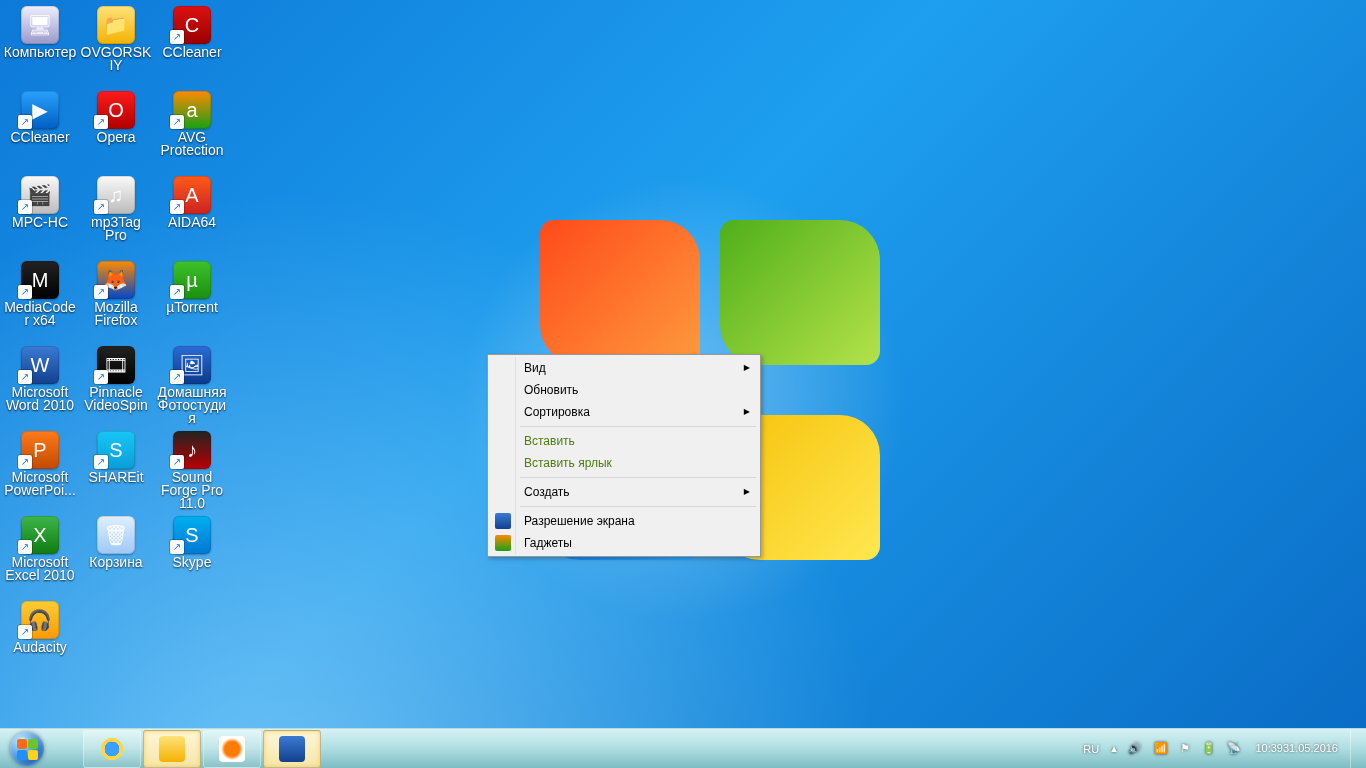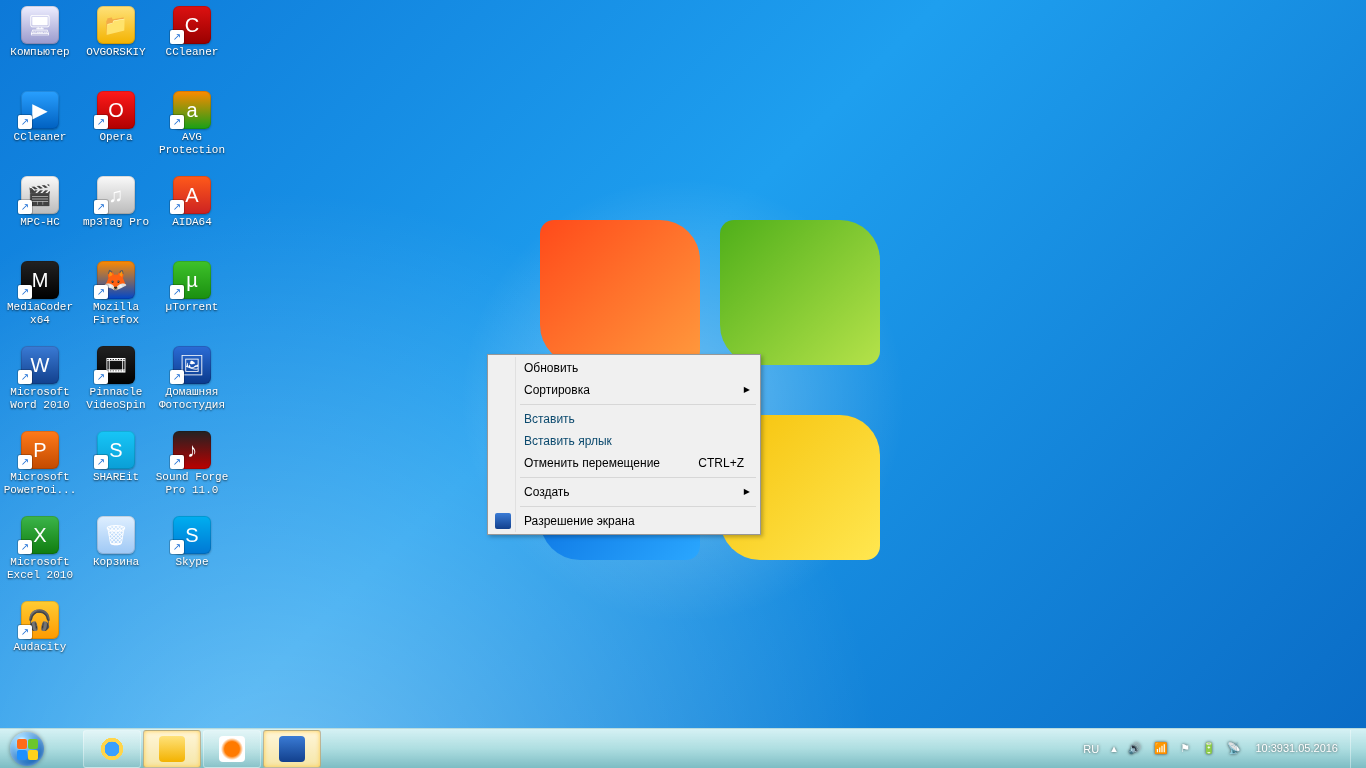--- a/index.html
+++ b/index.html
@@ -18,21 +18,21 @@
 .logo .pane { position:absolute; width:160px; height:145px; border-radius:14px 40px 14px 40px; filter:blur(.4px); }
 .logo .r { left:0; top:0;   background:linear-gradient(135deg,#ff4a1a,#ff9a3d); }
 .logo .g { right:0; top:0;  background:linear-gradient(135deg,#4faf1a,#b5e24a); }
 .logo .b { left:0; bottom:0;background:linear-gradient(135deg,#0060d6,#2aa7ff); }
 .logo .y { right:0; bottom:0;background:linear-gradient(135deg,#f6c20b,#ffe750); }
 
 
 .icon-grid { position:absolute; left:0; top:0; display:grid; grid-template-columns:repeat(3,76px); grid-auto-rows:85px; padding:4px 2px; gap:0; }
 .dicon { width:76px; height:85px; display:flex; flex-direction:column; align-items:center; justify-content:flex-start; text-align:center; cursor:pointer; padding-top:2px; }
 .dicon .pic { width:38px; height:38px; border-radius:6px; display:flex; align-items:center; justify-content:center; font-size:20px; color:#fff; margin-bottom:2px; background:linear-gradient(#fafafa,#c9c9c9); box-shadow:0 0 0 1px rgba(0,0,0,.12) inset, 0 1px 2px rgba(0,0,0,.3); }
-.dicon .lbl { color:#fff; font-size:11px; line-height:13px; text-shadow:0 1px 2px rgba(0,0,0,.8); max-width:74px; word-wrap:break-word;font-family:Liberation Mono, monospace; }
+.dicon .lbl { color:#fff; font-size:14px; line-height:13px; text-shadow:0 1px 2px rgba(0,0,0,.8); max-width:74px; word-wrap:break-word; }
 .sc-arrow { position:relative; }
 .sc-arrow::after { content:"↗"; position:absolute; left:16px; top:26px; width:14px; height:14px; background:#fff; color:#1d6fd6; font-size:10px; line-height:14px; text-align:center; border-radius:2px; box-shadow:0 0 0 1px rgba(0,0,0,.2); }
 
 
 .ic-computer{background:linear-gradient(#eef,#99c)!important}
 .ic-folder{background:linear-gradient(#ffe27a,#f3b200)!important}
 .ic-ccleaner{background:linear-gradient(#d11,#900)!important}
 .ic-pot{background:linear-gradient(#29a0ff,#0060c0)!important}
 .ic-opera{background:linear-gradient(#ff1a1a,#b00000)!important}
 .ic-avg{background:linear-gradient(#ff8a00,#17a017)!important}
@@ -52,21 +52,21 @@
 .ic-excel{background:linear-gradient(#3cb54a,#107c10)!important}
 .ic-bin{background:linear-gradient(#dfefff,#9ec8f5)!important;color:#356}
 .ic-skype{background:linear-gradient(#00aff0,#0078d4)!important}
 .ic-chrome{background:linear-gradient(#ea4335 33%,#fbbc05 33% 66%,#34a853 66%)!important}
 .ic-aud{background:linear-gradient(#ffcc33,#ff9a00)!important;color:#036}
 
 
 #cmenu { position:absolute; left:487px; top:354px; width:274px; background:#f0f0f0; border:1px solid #979797; box-shadow:2px 2px 4px rgba(0,0,0,.25); padding:2px; font-size:12px; color:#000; }
 #cmenu .iconcol { position:absolute; left:2px; top:2px; bottom:2px; width:26px; background:#f0f0f0; border-right:1px solid #e0e0e0; }
 #cmenu .item { position:relative; height:22px; line-height:22px; padding-left:34px; padding-right:20px; white-space:nowrap; cursor:default; }
-#cmenu .item.disabled { color:#0c4a6e; }
+#cmenu .item.disabled { color:#4d7c0f; }
 #cmenu .sep { height:1px; margin:3px 2px 3px 30px; background:#d7d7d7; padding:0; }
 #cmenu .sub::after { content:"▶"; position:absolute; right:8px; top:0; font-size:8px; color:#000; }
 #cmenu .hot { position:absolute; right:14px; }
 #cmenu .mi { position:absolute; left:5px; top:3px; width:16px; height:16px; border-radius:2px; }
 .mi-res{background:linear-gradient(#3a7bd5,#12408d)}
 .mi-gad{background:linear-gradient(#ff8a00,#17a017)}
 .mi-pers{background:linear-gradient(#3a7bd5,#ff8a00)}
 
 
 #taskbar { position:absolute; left:0; bottom:0; width:1366px; height:40px;
@@ -192,30 +192,31 @@
       </div>
       <div class="dicon sc-arrow">
         <div class="pic ic-aud">🎧</div>
         <div class="lbl">Audacity</div>
       </div>
     </div>
 
   <div id="cmenu">
     <div class="iconcol"></div>
     <div id="cmenu-items">
+        <div class="item sub"><span>Вид</span></div>
         <div class="item"><span>Обновить</span></div>
         <div class="item sub"><span>Сортировка</span></div>
         <div class="item sep"></div>
         <div class="item disabled"><span>Вставить</span></div>
         <div class="item disabled"><span>Вставить ярлык</span></div>
-        <div class="item"><span>Отменить перемещение</span><span class="hot">CTRL+Z</span></div>
         <div class="item sep"></div>
         <div class="item sub"><span>Создать</span></div>
         <div class="item sep"></div>
         <div class="item"><span class="mi mi-res"></span><span>Разрешение экрана</span></div>
+        <div class="item"><span class="mi mi-gad"></span><span>Гаджеты</span></div>
       </div>
   </div>
 </div>
 
 <div id="taskbar">
   <div id="start">
       <div class="orb"></div>
     </div>
   <div id="tbtns" style="display:flex">
       <div class="tbtn">

